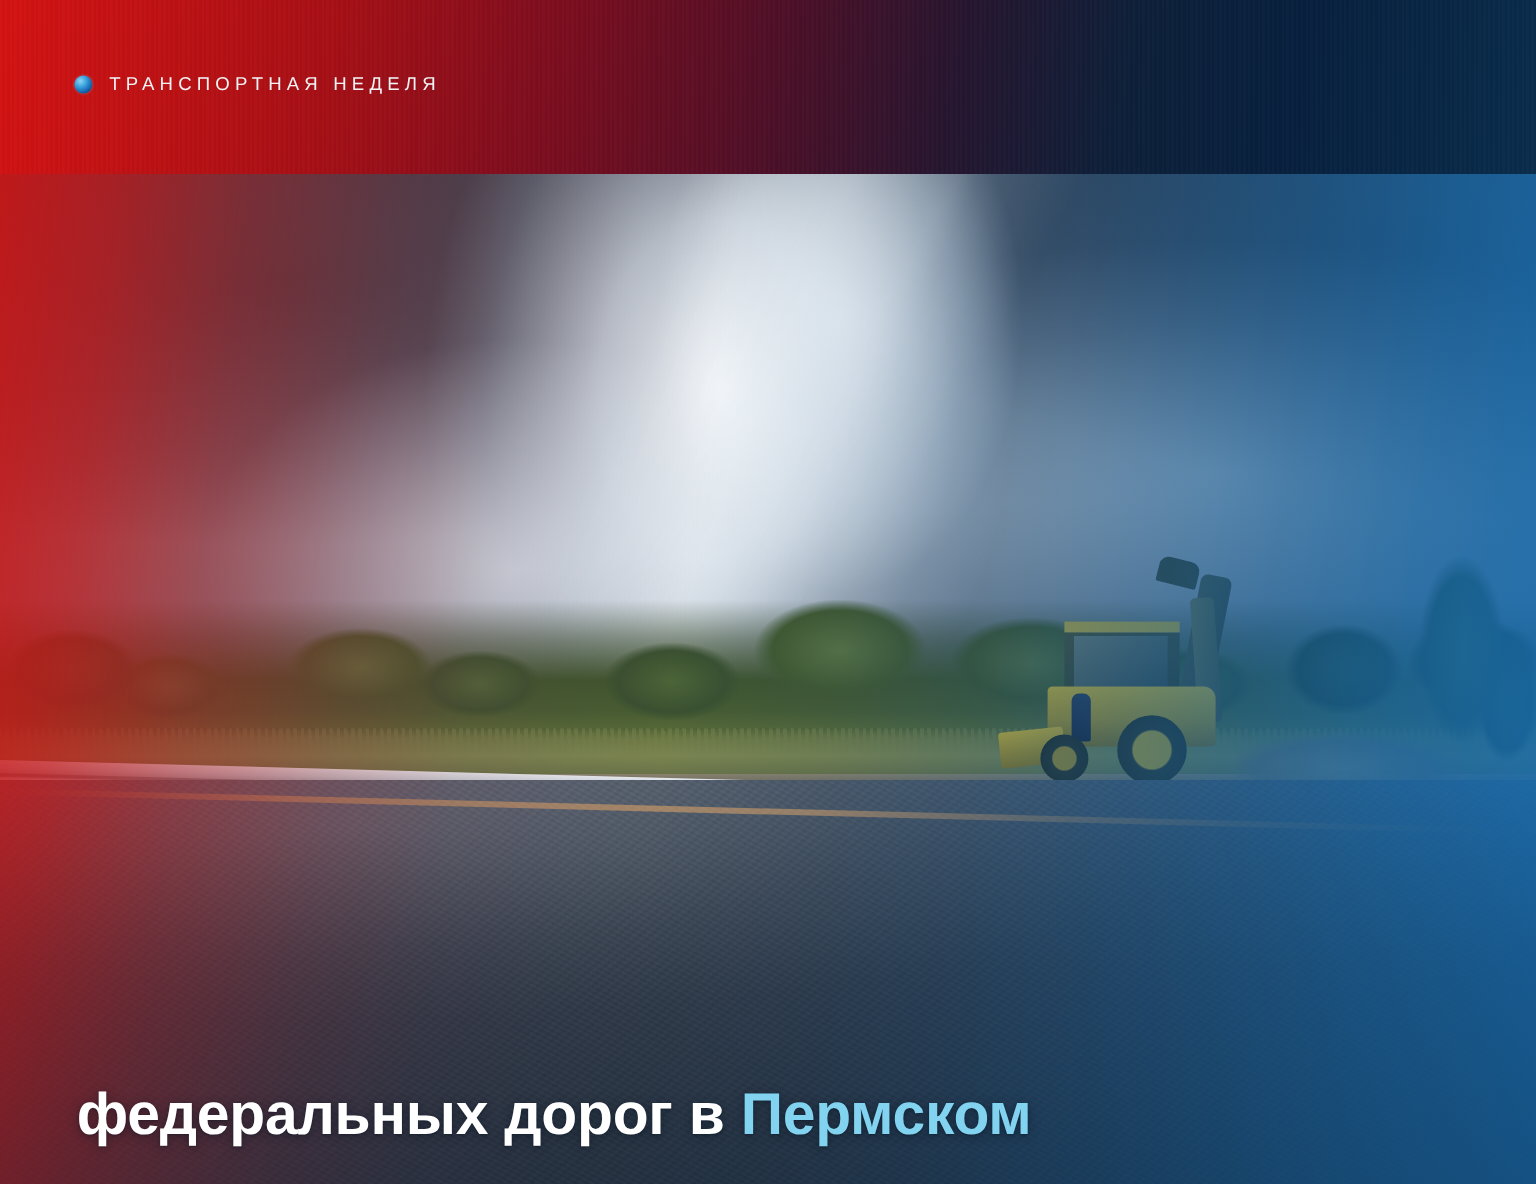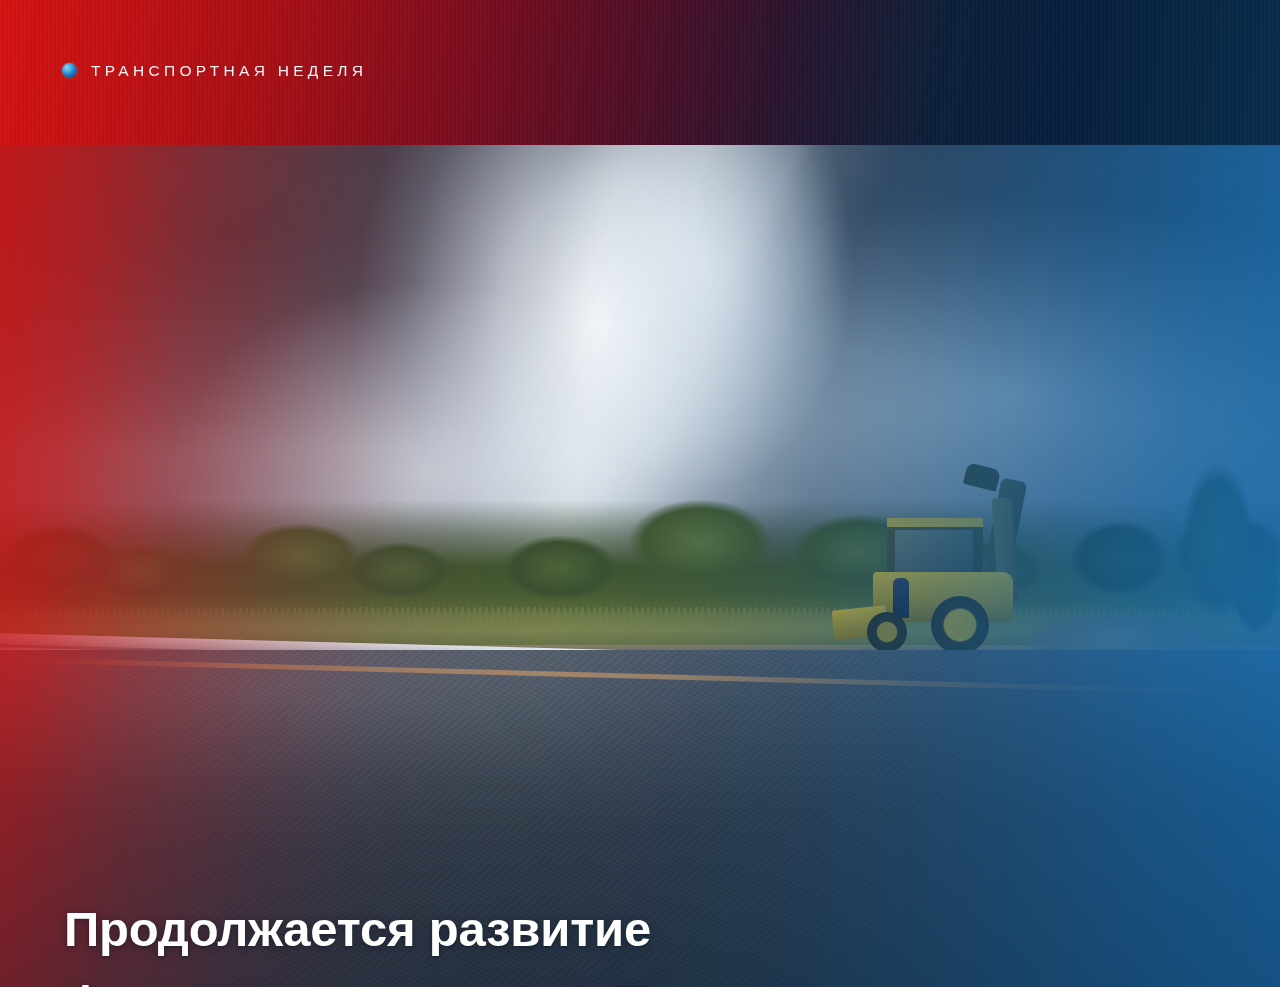--- a/index.html
+++ b/index.html
@@ -339,22 +339,19 @@
 
     <div class="asphalt"></div>
     <div class="shoulder-line"></div>
 
     <div class="wash-red"></div>
     <div class="wash-blue"></div>
     <div class="wash-bottom"></div>
 
     <h1 class="headline">
       <span class="hl-line">
-        <span>Продолжается развитие</span>
-      </span>
-      <span class="hl-line">
         <span>федеральных дорог в </span><span class="accent">Пермском</span>
       </span>
 
     </h1>
 
   </div>
 </div>
 
 </body></html>

